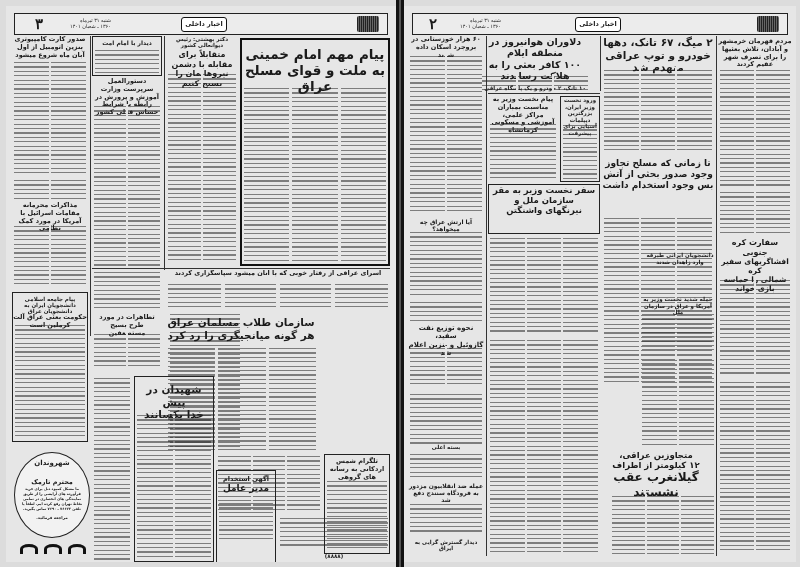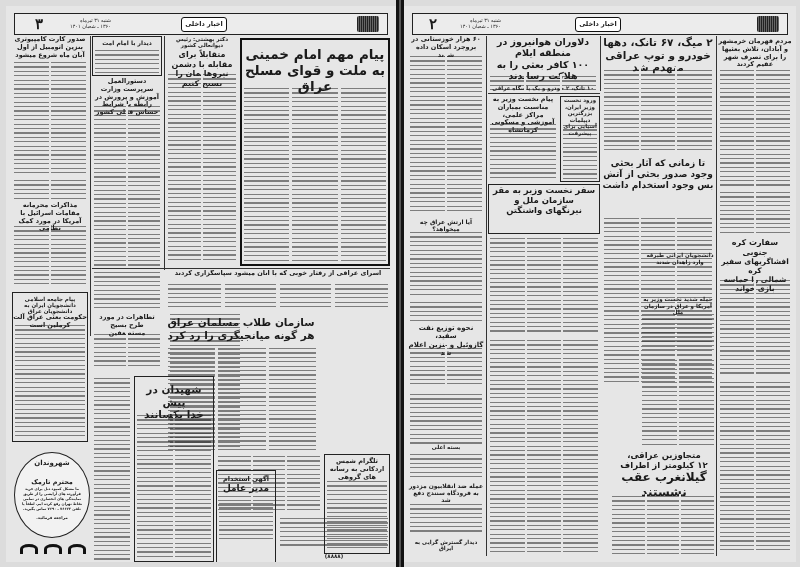--- a/index.html
+++ b/index.html
@@ -181,21 +181,21 @@
       <div class="section-tag" style="left:162px;">اخبار داخلی</div>
       <div class="logo" style="right:8px;"></div>
     </div>
 
     <div class="art" style="left:4px; top:30px; width:76px; height:180px;">
       <div class="hl sm" style="font-size:6.5px;">۶۰ هزار خوزستانی در بروجرد اسکان داده شدند</div>
       <div class="text cols2" style="top:18px;"></div>
     </div>
     <div class="rule-v" style="left:82px; top:30px; height:520px;"></div>
 
-    <div class="art" style="left:84px; top:30px; width:110px; height:56px;">
+    <div class="art" style="left:76px; top:30px; width:110px; height:56px;">
       <div class="hl lg" style="font-size:9.5px;">دلاوران هوانیروز در منطقه ایلام</div>
       <div class="hl lg" style="font-size:9.5px;">۱۰۰ کافر بعثی را به هلاکت رساندند</div>
       <div class="kicker" style="margin-top:3px;">۱۰ تانک، ۲ خودرو و یک پاسگاه عراقی منهدم شد</div>
       <div class="text cols3" style="top:38px;"></div>
     </div>
     <div class="rule-v" style="left:196px; top:30px; height:55px;"></div>
 
     <div class="art" style="left:198px; top:30px; width:112px; height:120px;">
       <div class="hl lg" style="font-size:10.5px;">۲ میگ، ۶۷ تانک، دهها</div>
       <div class="hl lg" style="font-size:10.5px;">خودرو و توپ عراقی منهدم شد</div>
@@ -217,21 +217,21 @@
       <div class="hl sm" style="font-size:5.5px;">ورود نخست وزیر ایران، بزرگترین دیپلمات آسیایی برای پیشرفت</div>
       <div class="text" style="top:26px;"></div>
     </div>
 
     <div class="art" style="left:4px; top:212px; width:76px; height:80px;">
       <div class="hl sm" style="font-size:6px;">آیا ارتش عراق چه میخواهد؟</div>
       <div class="text" style="top:12px;"></div>
     </div>
 
     <div class="art" style="left:198px; top:152px; width:112px; height:56px;">
-      <div class="hl md" style="font-size:9px;">تا زمانی که آثار بحثی</div>
+      <div class="hl md" style="font-size:9px;">تا زمانی که مسلح تجاوز</div>
       <div class="hl md" style="font-size:9px;">وجود صدور بحثی از آتش</div>
       <div class="hl md" style="font-size:9px;">بس وجود استخدام داشت</div>
     </div>
     <div class="art" style="left:198px; top:210px; width:112px; height:170px;">
       <div class="text cols3" style="top:0;"></div>
     </div>
 
     <div class="art boxed" style="left:84px; top:178px; width:112px; height:50px;">
       <div class="hl md" style="font-size:8.5px;">سفر نخست وزیر به مقر</div>
       <div class="hl md" style="font-size:8.5px;">سازمان ملل و</div>
@@ -271,21 +271,21 @@
       <div class="text cols3" style="top:0;"></div>
     </div>
     <div class="art" style="left:314px; top:374px; width:74px; height:176px;">
       <div class="text cols2" style="top:0;"></div>
     </div>
     <div class="art" style="left:236px; top:352px; width:76px; height:90px;">
       <div class="text cols2" style="top:0;"></div>
     </div>
 
     <div class="art" style="left:156px; top:440px; width:156px; height:110px;">
-      <div style="position:absolute; right:0; top:4px; width:104px;">
+      <div style="position:absolute; right:8px; top:4px; width:104px;">
         <div class="hl md" style="font-size:8.5px;">متجاوزین عراقی،</div>
         <div class="hl md" style="font-size:8.5px;">۱۲ کیلومتر از اطراف</div>
         <div class="hl md" style="font-size:12px;">گیلانغرب عقب نشستند</div>
       </div>
       <div class="text cols3" style="top:48px; left:52px;"></div>
     </div>
 
     <div class="art" style="left:4px; top:386px; width:76px; height:164px;">
       <div class="text" style="top:0; bottom:112px;"></div>
       <div class="kicker" style="margin-top:52px;">بسته اعلی</div>

